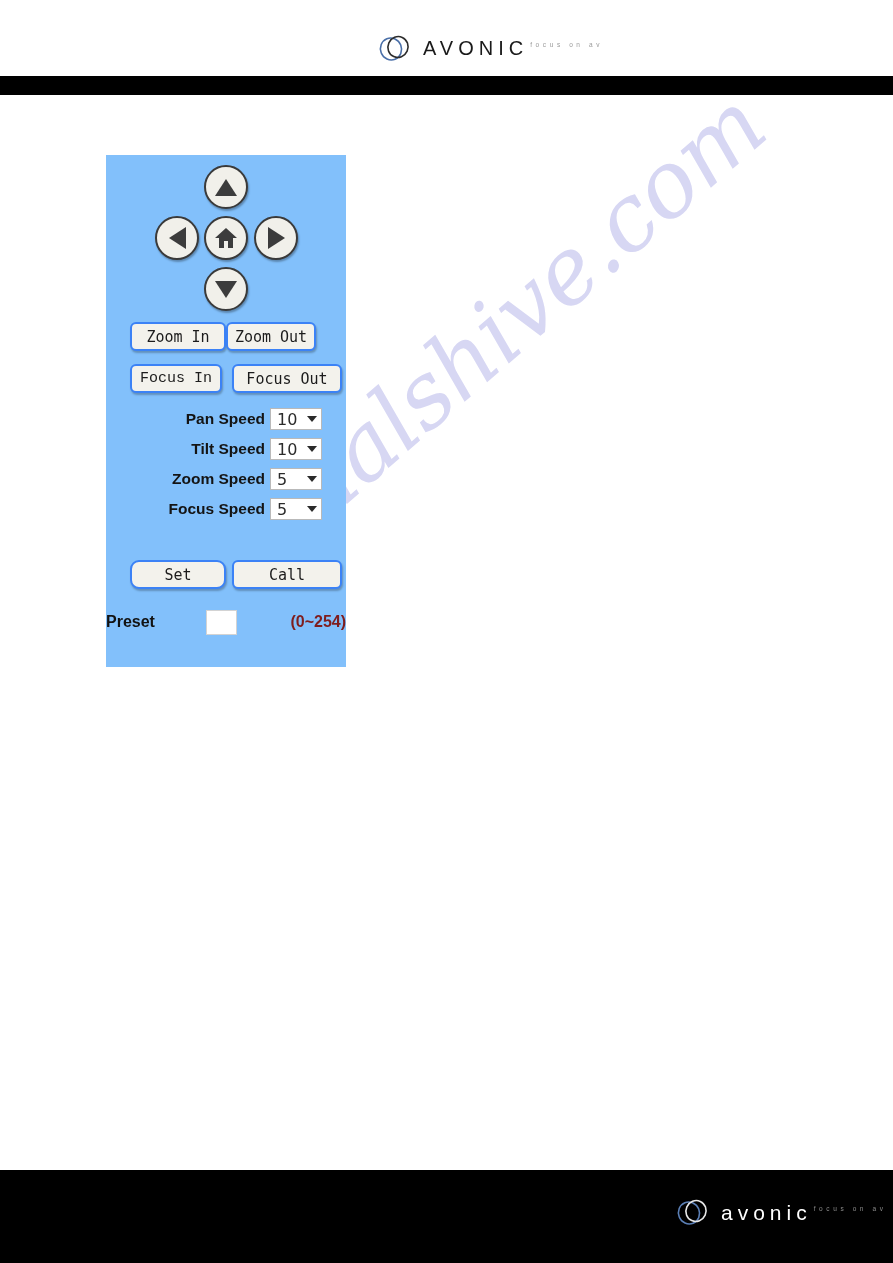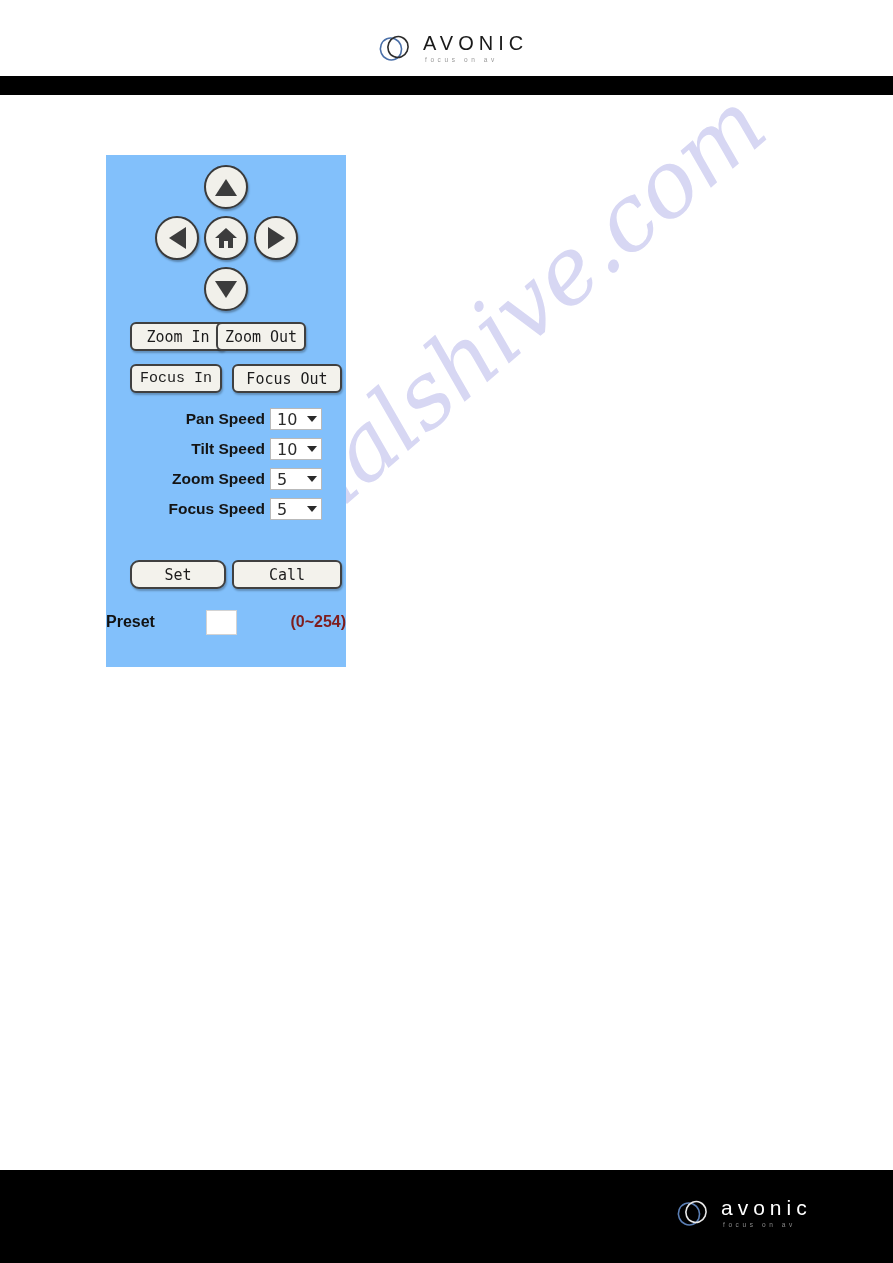--- a/index.html
+++ b/index.html
@@ -60,21 +60,21 @@
     gap: 12px;
   }
   .logo-mark {
     width: 33px;
     height: 30px;
     position: relative;
     flex: none;
   }
   .logo-words {
     display: flex;
-    flex-direction: column;
+    flex-direction: row;
     line-height: 1;
   }
   .logo-name {
     font-family: "Liberation Sans", sans-serif;
     font-size: 20px;
     font-weight: 400;
     letter-spacing: 5.0px;
     color: #1a1a1a;
   }
   .logo-tag {
@@ -161,34 +161,34 @@
   .tri-up    { border-left: 11px solid transparent; border-right: 11px solid transparent; border-bottom: 17px solid #3c3c3c; }
   .tri-down  { border-left: 11px solid transparent; border-right: 11px solid transparent; border-top: 17px solid #3c3c3c; }
   .tri-left  { border-top: 11px solid transparent; border-bottom: 11px solid transparent; border-right: 17px solid #3c3c3c; }
   .tri-right { border-top: 11px solid transparent; border-bottom: 11px solid transparent; border-left: 17px solid #3c3c3c; }
 
   
   .rect-btn {
     position: absolute;
     height: 29px;
     background: #f3f2ec;
-    border: 2px solid #404040;
+    border: 2px solid #3b82f6;
     border-radius: 6px;
     box-shadow: 1px 2px 2px rgba(0,0,0,0.25);
     box-sizing: border-box;
     font-family: "DejaVu Sans Mono", monospace;
     font-size: 15px;
     color: #1c1c1c;
     display: flex;
     align-items: center;
     justify-content: center;
     letter-spacing: 0px;
   }
   .btn-zoom-in   { left: 24px;  top: 167px; width: 96px; }
-  .btn-zoom-out  { left: 110px; top: 167px; width: 90px; }
+  .btn-zoom-out  { left: 120px; top: 167px; width: 90px; }
   .btn-focus-in  { left: 24px;  top: 209px; width: 92px; font-family: Liberation Mono, monospace; }
   .btn-focus-out { left: 126px; top: 209px; width: 110px; }
   .btn-set       { left: 24px;  top: 405px; width: 96px; border-radius: 9px; }
   .btn-call      { left: 126px; top: 405px; width: 110px; }
 
   
   .speed-rows {
     position: absolute;
     left: 0;
     top: 249px;

